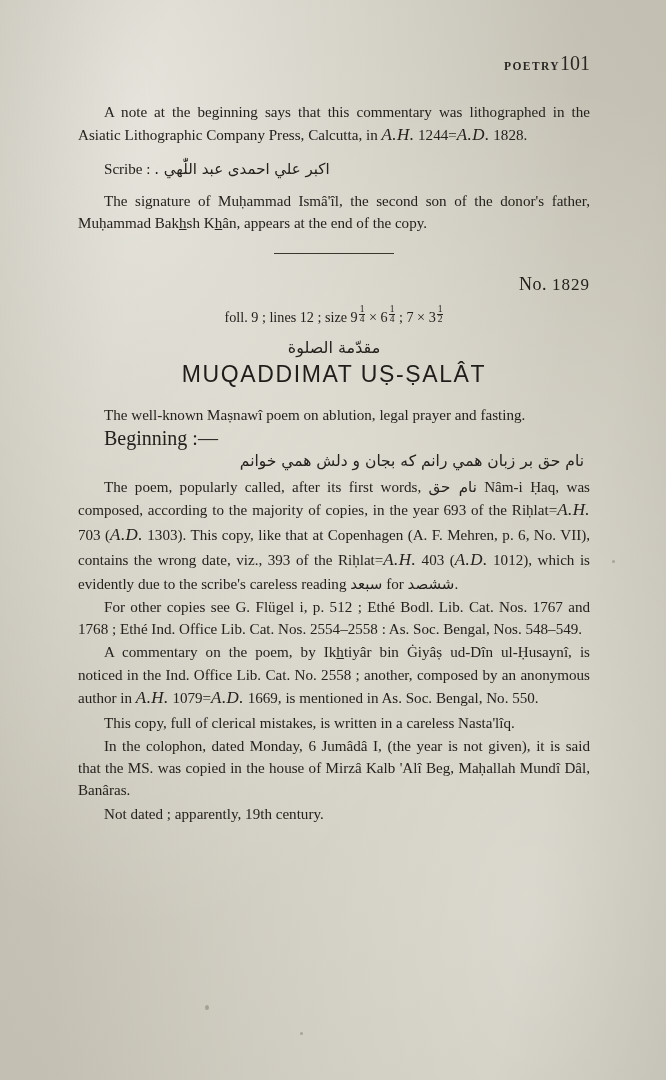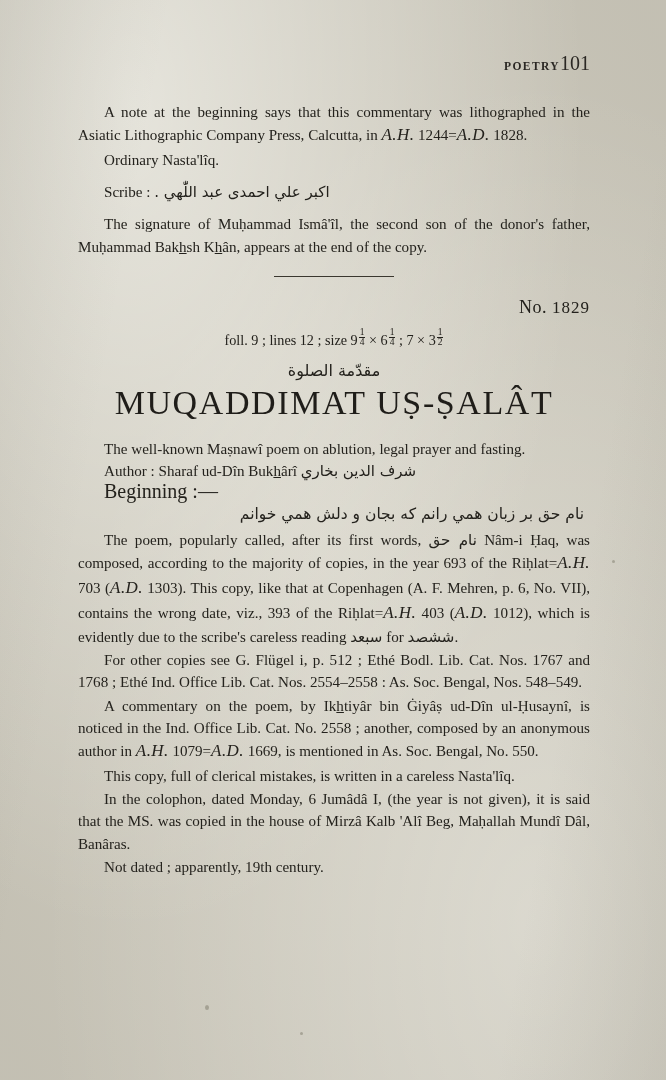--- a/index.html
+++ b/index.html
@@ -113,23 +113,23 @@
   .title-arabic {
     text-align: center;
     font-family: "DejaVu Sans", sans-serif;
     direction: rtl;
     font-size: 16px;
     margin-bottom: 4px;
     color: #24221d;
   }
   .title-main {
     text-align: center;
-    font-size: 34px;
+    font-size: 23px;
     letter-spacing: 1.6px;
-    font-family: Liberation Serif, serif;
+    font-family: Liberation Sans, sans-serif;
     margin: 0 0 16px 0;
     color: #1f1d19;
   }
   .author-line {
     text-indent: 26px;
     font-size: 15.1px;
     margin-top: 2px;
   }
   .beginning-label {
     text-indent: 26px;
@@ -171,21 +171,20 @@
       <div class="running-head">POETRY</div>
       <div class="page-number">101</div>
     </div>
 
     <p><span>A note at the beginning says that this commentary was lithographed in the Asiatic Lithographic Company Press, Calcutta, in</span>
       <span class="sc">A.H.</span>
       <span>1244=</span><span class="sc">A.D.</span>
       <span>1828.</span></p>
 
 
-    <p>Ordinary Nasta'lîq.</p>
 
     <div class="scribe-line">
       <span>Scribe :</span>
       <span class="arabic">اكبر علي احمدى عبد اللّٰهي .</span>
     </div>
 
     <p><span>The signature of Muḥammad Ismâ'îl, the second son of the donor's father, Muḥammad Bak</span><span style="text-decoration:underline">h</span><span>sh K</span><span style="text-decoration:underline">h</span><span>ân, appears at the end of the copy.</span></p>
 
     <div class="rule"></div>
 
@@ -196,25 +195,20 @@
 
     <div class="foll">
       <span>foll. 9 ;  lines 12 ;  size 9</span><span class="frac"><span class="n">1</span><span class="d">4</span></span><span> × 6</span><span class="frac"><span class="n">1</span><span class="d">4</span></span><span> ;  7 × 3</span><span class="frac"><span class="n">1</span><span class="d">2</span></span>
     </div>
 
     <div class="title-arabic">مقدّمة الصلوة</div>
     <div class="title-main">MUQADDIMAT UṢ-ṢALÂT</div>
 
     <p>The well-known Maṣnawî poem on ablution, legal prayer and fasting.</p>
 
-    <div class="author-line">
-      <span>Author :</span>
-      <span>Sharaf ud-Dîn Buk</span><span style="text-decoration:underline">h</span><span>ârî</span>
-      <span class="arabic">شرف الدين بخاري</span>
-    </div>
 
     <div class="beginning-label">Beginning :—</div>
     <div class="verse">نام حق بر زبان همي رانم    که بجان و دلش همي خوانم</div>
 
     <p><span>The poem, popularly called, after its first words, </span><span class="arabic">نام حق</span><span> Nâm-i Ḥaq, was composed, according to the majority of copies, in the year 693 of the Riḥlat=</span><span class="sc">A.H.</span><span> 703 (</span><span class="sc">A.D.</span><span> 1303).  This copy, like that at Copenhagen (A. F. Mehren, p. 6, No. VII), contains the wrong date, viz., 393 of the Riḥlat=</span><span class="sc">A.H.</span><span> 403 (</span><span class="sc">A.D.</span><span> 1012), which is evidently due to the scribe's careless reading </span><span class="arabic">سبعد</span><span> for </span><span class="arabic">ششصد</span><span>.</span></p>
 
     <p>For other copies see G. Flügel i, p. 512 ;  Ethé Bodl. Lib. Cat. Nos. 1767 and 1768 ;  Ethé Ind. Office Lib. Cat. Nos. 2554–2558 :  As. Soc. Bengal, Nos. 548–549.</p>
 
     <p><span>A commentary on the poem, by Ik</span><span style="text-decoration:underline">h</span><span>tiyâr bin Ġiyâṣ ud-Dîn ul-Ḥusaynî, is noticed in the Ind. Office Lib. Cat. No. 2558 ; another, composed by an anonymous author in </span><span class="sc">A.H.</span><span> 1079=</span><span class="sc">A.D.</span><span> 1669, is mentioned in As. Soc. Bengal, No. 550.</span></p>
 

